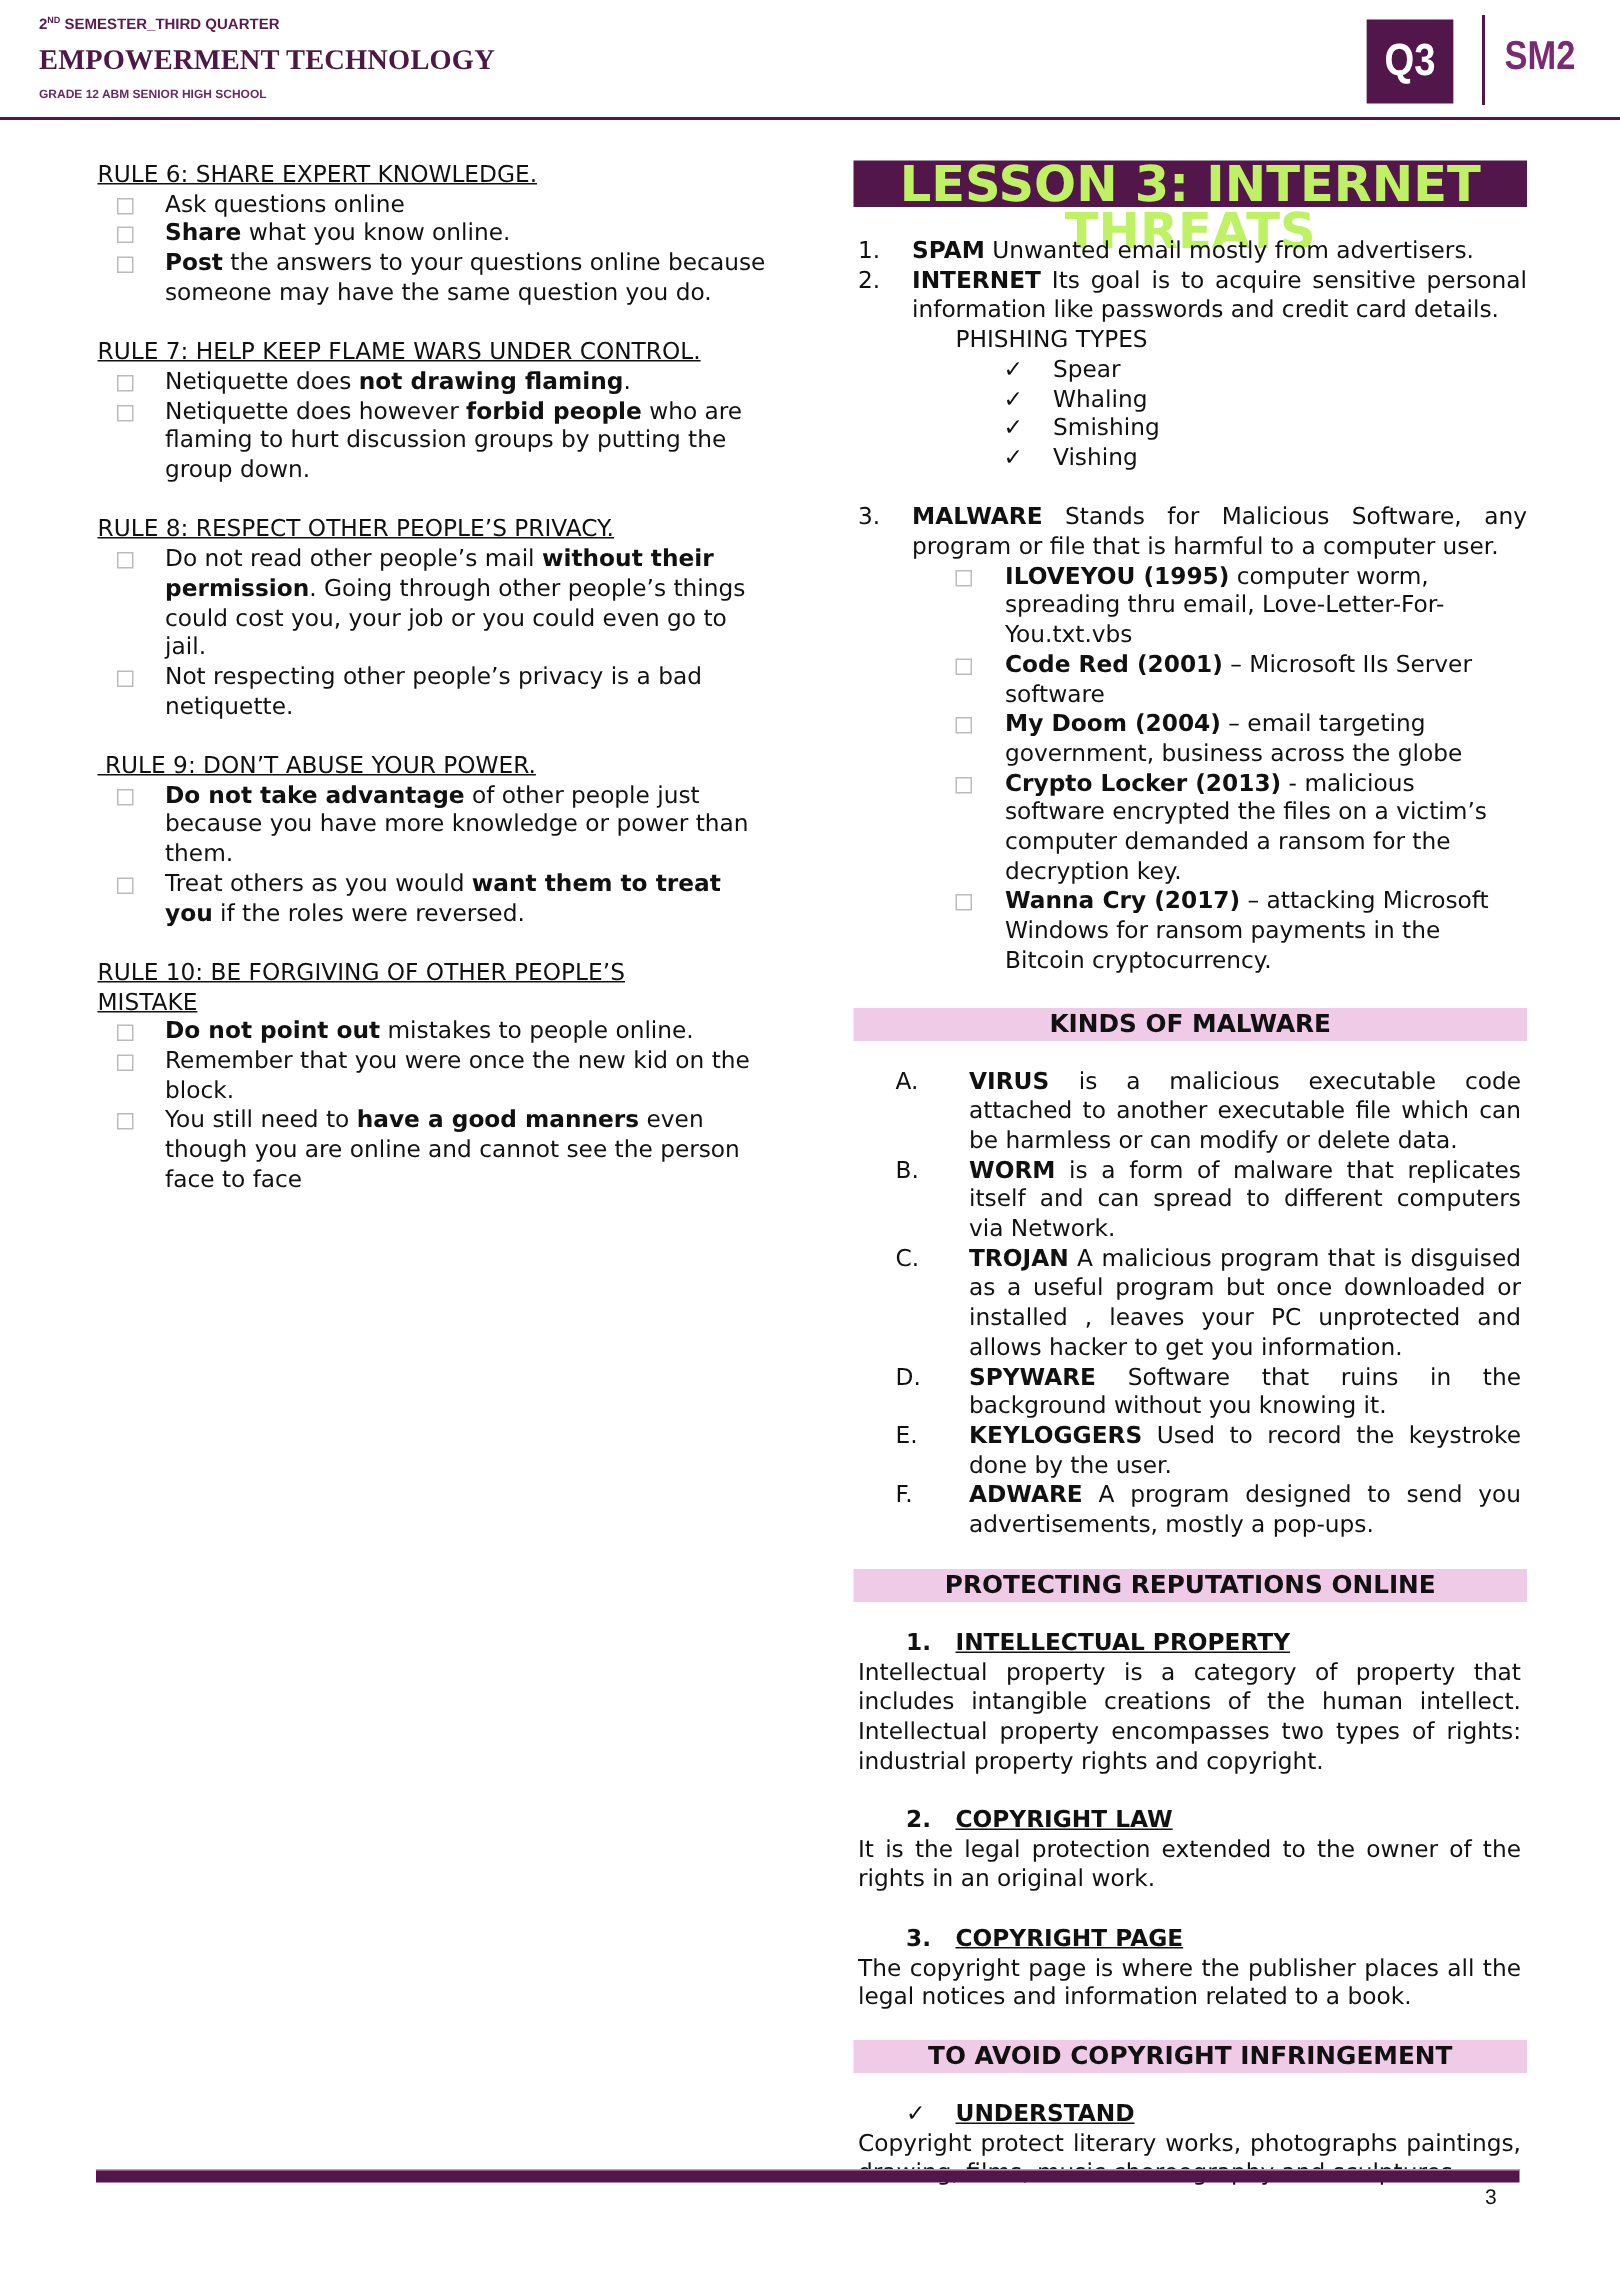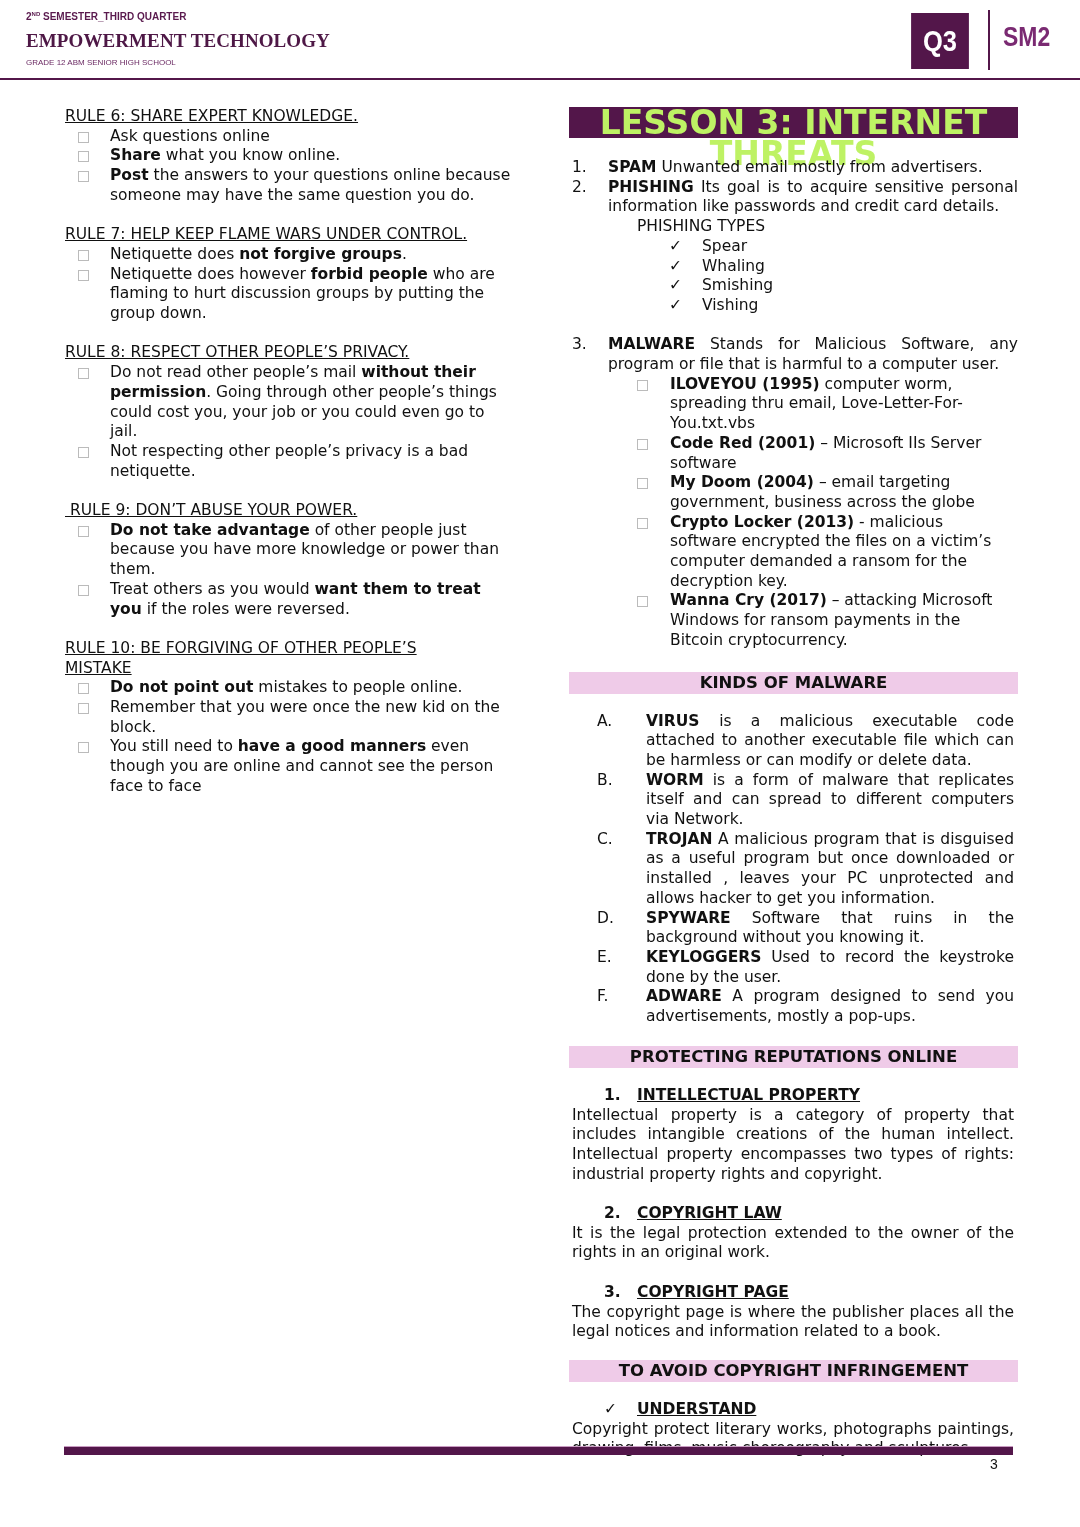--- a/index.html
+++ b/index.html
@@ -1,21 +1,21 @@
 <!DOCTYPE html>
 <html><head>
 <meta charset="utf-8">
 <style>
   html, body { margin:0; padding:0; background:#ffffff; }
   body { width:1080px; height:1527px; position:relative; overflow:hidden;
          font-family:"DejaVu Sans", sans-serif; color:#111; }
   .hdr-sup { position:absolute; left:26px; top:11px; font-size:10px; font-weight:bold; color:#5a1a4e; font-family:"Liberation Sans", sans-serif; }
   .hdr-sup sup { font-size:6px; }
   .hdr-title { position:absolute; left:26px; top:30px; font-size:19px; font-weight:bold; color:#4e1846; font-family:Liberation Serif, serif; letter-spacing:0.1px; }
-  .hdr-sub { position:absolute; left:26px; top:58px; font-size:8px; font-weight:normal; color:#6b2a63; font-family:"Liberation Sans", sans-serif; }
+  .hdr-sub { position:absolute; left:26px; top:58px; font-size:8px; font-weight:bold; color:#6b2a63; font-family:"Liberation Sans", sans-serif; }
   .q3-box { position:absolute; left:906px; top:13px; width:68px; height:56px; background:#53164a; color:#fff;
             font-family:"Liberation Sans", sans-serif; font-weight:bold; font-size:30px; display:flex; align-items:center; justify-content:center; transform:scaleX(0.85); }
   .vsep { position:absolute; left:988px; top:10px; width:2px; height:60px; background:#53164a; }
   .sm2 { position:absolute; left:1003px; top:22px; font-family:"Liberation Sans", sans-serif; font-weight:bold; font-size:27px; color:#7a2a72; transform:scaleX(0.85); transform-origin:left; }
   .hdr-line { position:absolute; left:0; top:78px; width:1080px; height:2px; background:#53164a; }
 
   .col-left { position:absolute; left:65px; top:107px; width:450px; font-size:15.5px; line-height:19.7px; }
   .col-right { position:absolute; left:569px; top:107px; width:449px; font-size:15.5px; line-height:19.7px; }
 
   .rule-h { font-weight:normal; text-decoration:underline; margin:0; }
@@ -77,21 +77,21 @@
       </div>
       <div><b>Post</b><span> the answers to your questions online because someone may have the same question you do.</span></div>
     </div>
   <div class="gap"></div>
 
   <p class="rule-h">RULE 7: HELP KEEP FLAME WARS UNDER CONTROL.</p>
   <div class="bul">
       <div class="box">
         <span></span>
       </div>
-      <div><span>Netiquette does </span><b>not forgive groups</b><span>.</span></div>
+      <div><span>Netiquette does </span><b>not drawing flaming</b><span>.</span></div>
     </div>
   <div class="bul">
       <div class="box">
         <span></span>
       </div>
       <div><span>Netiquette does however </span><b>forbid people</b><span> who are flaming to hurt discussion groups by putting the group down.</span></div>
     </div>
   <div class="gap"></div>
 
   <p class="rule-h">RULE 8: RESPECT OTHER PEOPLE’S PRIVACY.</p>
@@ -148,21 +148,21 @@
 <div class="col-right">
   <div class="lesson-bar">LESSON 3: INTERNET THREATS</div>
   <div style="height:20px"></div>
 
   <div class="num">
       <span class="n">1.</span>
       <span class="t"><span class="kw">SPAM</span><span> Unwanted email mostly from advertisers.</span></span>
     </div>
   <div class="num">
       <span class="n">2.</span>
-      <span class="t"><span class="kw">PHISHING</span><span> Its goal is to acquire sensitive personal information like passwords and credit card details.</span></span>
+      <span class="t"><span class="kw">INTERNET</span><span> Its goal is to acquire sensitive personal information like passwords and credit card details.</span></span>
     </div>
   <div style="padding-left:68px">PHISHING TYPES</div>
   <div class="chk">
       <span class="c">✓</span>
       <span>Spear</span>
     </div>
   <div class="chk">
       <span class="c">✓</span>
       <span>Whaling</span>
     </div>

